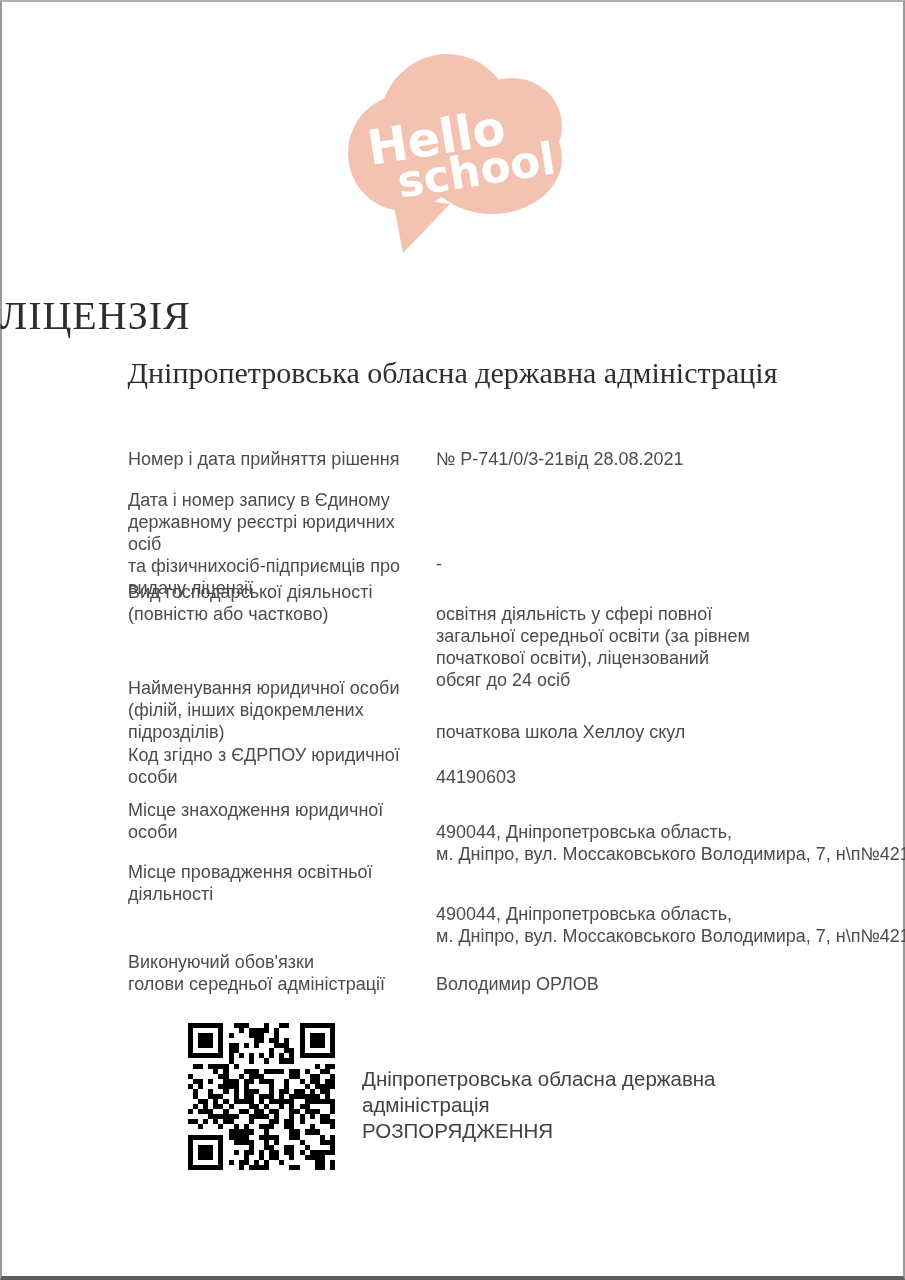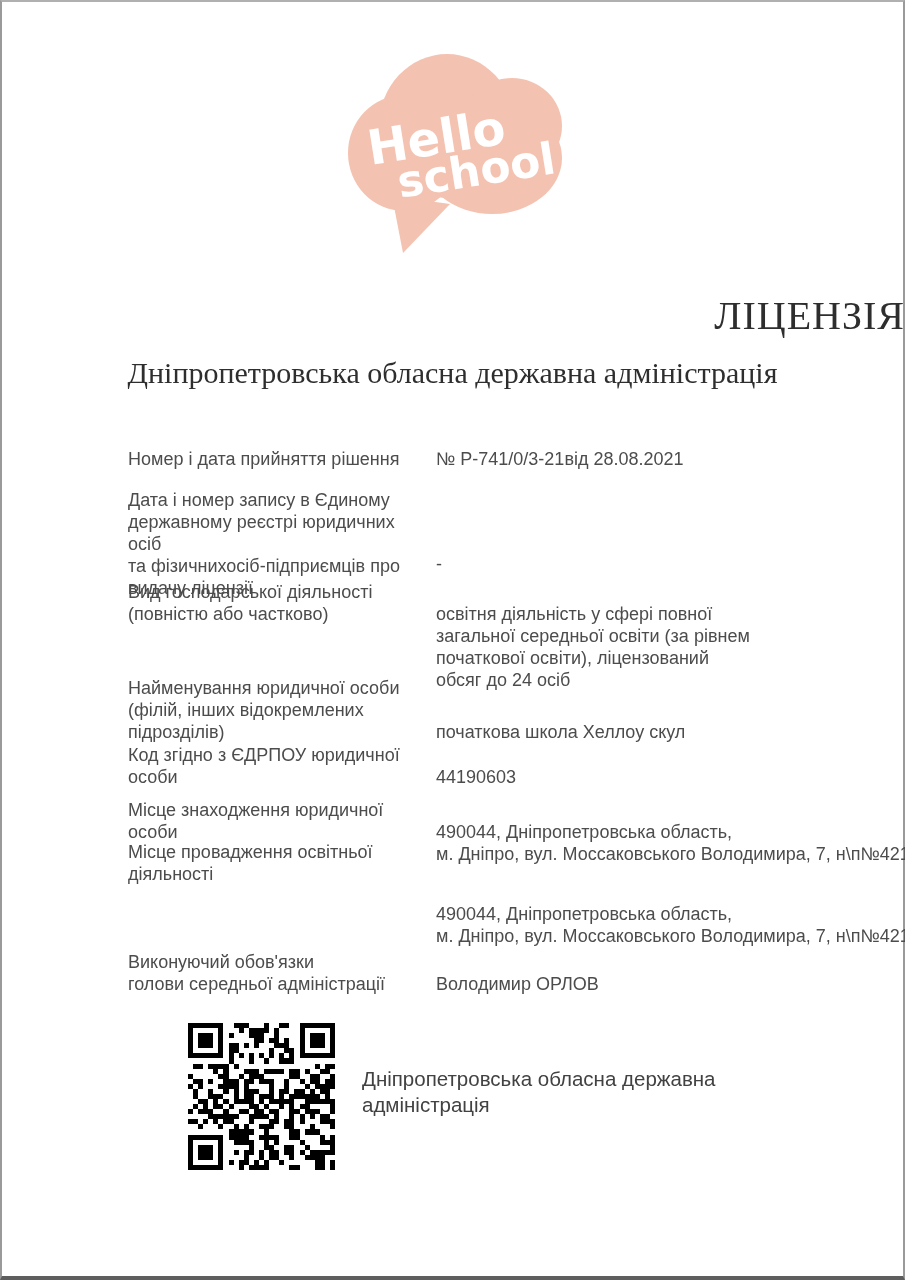--- a/index.html
+++ b/index.html
@@ -8,42 +8,42 @@
     font-family:"Liberation Sans",sans-serif;overflow:hidden;
   }
   .frame{
     position:absolute;inset:0;box-sizing:border-box;
     border-left:2px solid #9a9a9a;border-top:2px solid #b0b0b0;
     border-right:2px solid #9a9a9a;border-bottom:4px solid #5e5e5e;
     pointer-events:none;
   }
   .logo{position:absolute;left:342px;top:48px;width:225px;height:215px;}
   .doc-title{
-    position:absolute;left:0;top:294px;width:905px;text-align:right;
+    position:absolute;left:0;top:294px;width:905px;text-align:left;
     font-family:"Liberation Serif",serif;font-size:40px;line-height:1.1;
     color:#2e2e2e;letter-spacing:1px;
   }
   .doc-subtitle{
     position:absolute;left:0;top:356px;width:905px;text-align:center;
     font-family:"Liberation Serif",serif;font-size:30px;line-height:1.15;
     color:#2e2e2e;
   }
   .flabel,.fvalue{
     position:absolute;font-size:18px;line-height:22px;color:#4c4c4c;
     white-space:pre-line;
   }
   .flabel{left:128px;width:292px;}
   .fvalue{left:412px;width:488px;margin-left:24px;}
   .l1{top:448px}.v1{top:448px}
   .l2{top:489px}.v2{top:553px}
   .l3{top:581px}.v3{top:603px}
   .l4{top:677px}.v4{top:721px}
   .l5{top:744px}.v5{top:766px}
   .l6{top:799px}.v6{top:821px}
-  .l7{top:841px}.v7{top:903px}
+  .l7{top:861px}.v7{top:903px}
   .l8{top:951px}.v8{top:973px}
   .qr{position:absolute;left:188px;top:1023px;width:147px;height:147px;}
   .footer-text{
     position:absolute;left:362px;top:1066px;width:470px;
     font-size:20.5px;line-height:26px;color:#424242;
   }
 </style>
 </head>
 <body>
 
@@ -434,13 +434,14 @@
     <rect x="22" y="0" width="7" height="7" fill="#000"></rect>
     <rect x="23" y="1" width="5" height="5" fill="#fff"></rect>
     <rect x="24" y="2" width="3" height="3" fill="#000"></rect>
     <rect x="0" y="22" width="7" height="7" fill="#000"></rect>
     <rect x="1" y="23" width="5" height="5" fill="#fff"></rect>
     <rect x="2" y="24" width="3" height="3" fill="#000"></rect>
   </svg>
 
 <div class="footer-text">
   <div>Дніпропетровська обласна державна адміністрація</div>
+  <div>РОЗПОРЯДЖЕННЯ</div>
 </div>
 
 </body></html>

